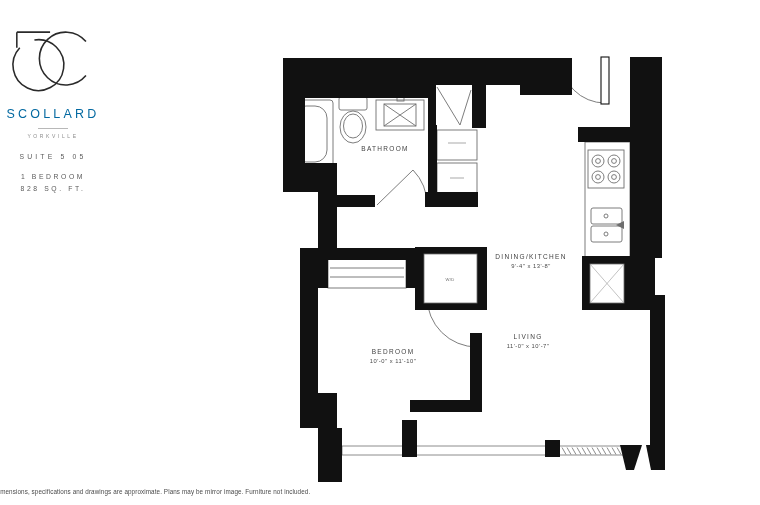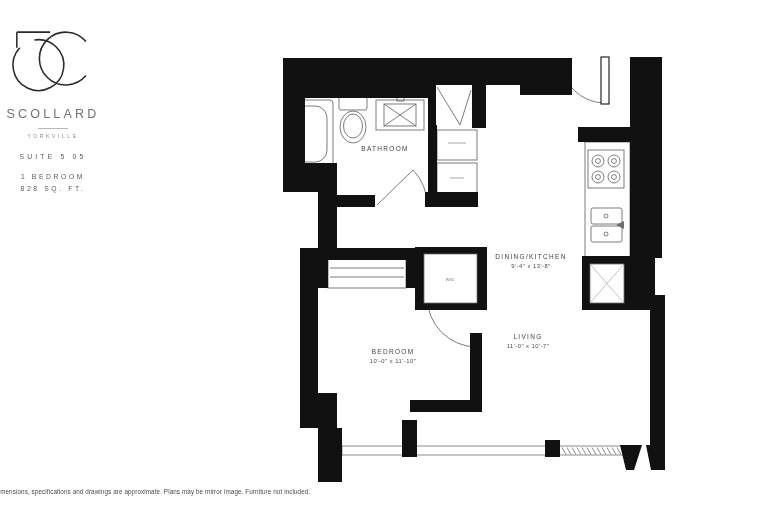--- a/index.html
+++ b/index.html
@@ -5,21 +5,21 @@
   html,body{margin:0;padding:0;}
   body{
     width:760px;height:505px;position:relative;overflow:hidden;
     background:#ffffff;
     font-family:"Liberation Sans",sans-serif;
     -webkit-font-smoothing:antialiased;
   }
   
   .sidebar{position:absolute;left:6px;top:24px;width:94px;text-align:center;color:#3a3a3a;}
   .logo-wrap{width:88px;height:74px;margin:0 auto;}
-  .brand-name{font-size:12.5px;letter-spacing:3.2px;color:#737373;margin-top:9px;font-weight:500;white-space:nowrap;}
+  .brand-name{font-size:12.5px;letter-spacing:3.2px;color:#0369a1;margin-top:9px;font-weight:500;white-space:nowrap;}
   .brand-rule{width:30px;border-top:1px solid #b8b8b8;margin:7px auto 4px auto;height:0;}
   .brand-sub{font-size:5px;letter-spacing:2.6px;color:#8d8d8d;white-space:nowrap;}
   .suite-line{font-size:6.8px;letter-spacing:3.2px;color:#5a5a5a;margin-top:14px;white-space:nowrap;}
   .unit-type{font-size:6.8px;letter-spacing:2.6px;color:#5a5a5a;margin-top:13px;white-space:nowrap;}
   .unit-area{font-size:6.8px;letter-spacing:2.6px;color:#5a5a5a;margin-top:5px;white-space:nowrap;}
   
   .plan-svg{position:absolute;left:0;top:0;}
   .room-label{font-size:6.5px;letter-spacing:1.3px;fill:#3f3f3f;}
   .room-dims{font-size:5.8px;letter-spacing:0.5px;fill:#4a4a4a;}
   .tiny-label{font-size:4.2px;letter-spacing:0.3px;fill:#6a6a6a;}

